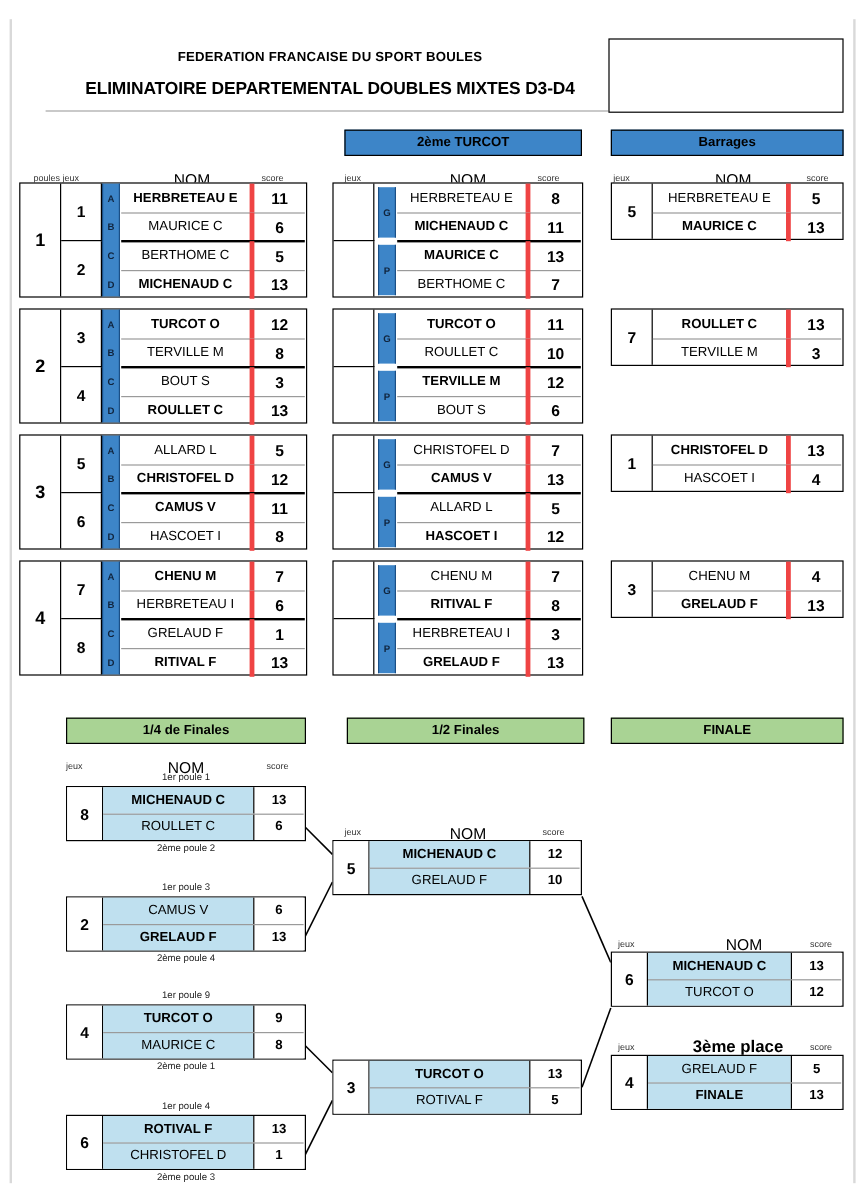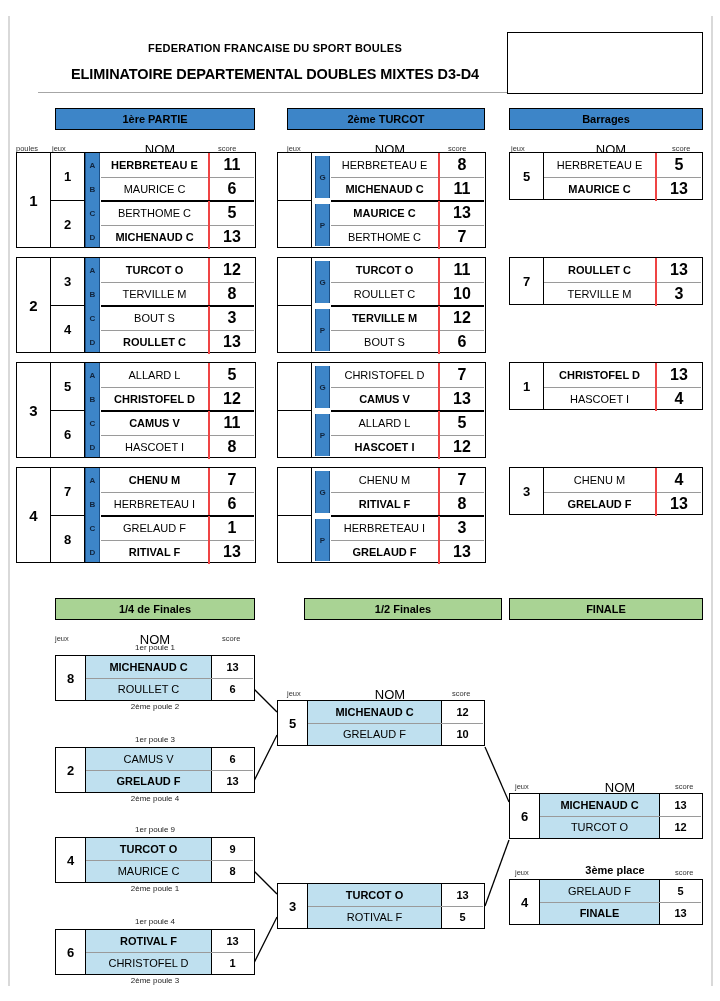--- a/index.html
+++ b/index.html
@@ -48,21 +48,21 @@
   .banner{
     position:absolute;height:22px;border:1.5px solid #000;box-sizing:border-box;
     display:flex;align-items:center;justify-content:center;
     font-size:11px;font-weight:bold;
   }
   .banner.blue{background:#3d85c8;}
   .banner.green{background:#a9d394;}
 
   
   .cap{position:absolute;font-size:7.5px;color:#333;}
-  .cap.c{text-align:left;}
+  .cap.c{text-align:right;}
   .cap-nom{position:absolute;font-size:13px;text-align:center;}
 
   
   .pblock{position:absolute;border:1.6px solid #000;box-sizing:border-box;background:#fff;}
   .pcell-poule{
     position:absolute;left:0;top:0;width:34px;height:100%;
     border-right:1.6px solid #000;box-sizing:border-box;
     display:flex;align-items:center;justify-content:center;
     font-size:15px;font-weight:bold;
   }
@@ -84,22 +84,22 @@
   }
   .nrow{
     position:absolute;height:24px;box-sizing:border-box;
     display:flex;align-items:center;
   }
   .nname{
     flex:1;text-align:center;font-size:11px;
     display:flex;align-items:center;justify-content:center;height:100%;
   }
   .nscore{
-    width:46px;text-align:center;font-size:16px;font-weight:bold;
-    border-left:2px solid #ef4444;box-sizing:border-box;
+    width:46px;text-align:center;font-size:13px;font-weight:bold;
+    border-left:4px solid #ef4444;box-sizing:border-box;
     display:flex;align-items:center;justify-content:center;height:100%;
   }
   .win{font-weight:bold;}
   .sep-thin{position:absolute;height:1px;background:#9a9a9a;}
   .sep-thick{position:absolute;height:1.6px;background:#000;}
 
   
   .mbox{position:absolute;border:1.6px solid #000;box-sizing:border-box;background:#fff;}
   .mjeux{
     position:absolute;left:0;top:0;width:30px;height:100%;
@@ -115,38 +115,37 @@
     flex:1;background:#bfe0ef;height:100%;
     display:flex;align-items:center;justify-content:center;
     font-size:11px;
   }
   .mscore{
     width:42px;height:100%;border-left:1.6px solid #000;box-sizing:border-box;
     display:flex;align-items:center;justify-content:center;
     font-size:11px;font-weight:bold;background:#fff;
   }
   .mnote{position:absolute;font-size:8px;text-align:center;color:#222;}
-  .mtitle{position:absolute;font-size:11px;font-weight:bold;text-align:center;}
+  .mtitle{position:absolute;font-size:14px;font-weight:bold;text-align:center;}
 
   svg.conn{position:absolute;left:0;top:0;width:720px;height:1001px;pointer-events:none;}
 </style>
 </head>
 <body>
 
 <div class="page">
 
   <div class="sheet-left"></div>
   <div class="sheet-right"></div>
 
   <div class="hdr-fed">FEDERATION FRANCAISE DU SPORT BOULES</div>
   <div class="hdr-title">ELIMINATOIRE DEPARTEMENTAL DOUBLES MIXTES D3-D4</div>
   <div class="hdr-rule"></div>
   <div class="hdr-box"></div>
 
-  <div class="banner blue" style="left:55px;top:108px;width:200px;">1ère PARTIE</div>
   <div class="banner blue" style="left:287px;top:108px;width:198px;">2ème TURCOT</div>
   <div class="banner blue" style="left:509px;top:108px;width:194px;">Barrages</div>
 
   <div class="cap c" style="left:16px;top:144px;width:34px;">poules</div>
   <div class="cap" style="left:52px;top:144px;">jeux</div>
   <div class="cap-nom" style="left:100px;top:142px;width:120px;">NOM</div>
   <div class="cap" style="left:218px;top:144px;">score</div>
 
   <div class="cap" style="left:287px;top:144px;">jeux</div>
   <div class="cap-nom" style="left:330px;top:142px;width:120px;">NOM</div>
@@ -434,21 +433,21 @@
       <div class="nscore">4</div>
       </div>
     <div class="sep-thin" style="left:34px;top:24px;width:157px;"></div>
     <div class="nrow" style="left:34px;top:24px;width:157px;">
       <div class="nname win">GRELAUD F</div>
       <div class="nscore">13</div>
       </div>
   </div>
 
   <div class="banner green" style="left:55px;top:598px;width:200px;">1/4 de Finales</div>
-  <div class="banner green" style="left:304px;top:598px;width:198px;">1/2 Finales</div>
+  <div class="banner green" style="left:289px;top:598px;width:198px;">1/2 Finales</div>
   <div class="banner green" style="left:509px;top:598px;width:194px;">FINALE</div>
 
   <svg class="conn" viewBox="0 0 720 1001">
 
     <path d="M254,689 L277,712" stroke="#000" stroke-width="1.3" fill="none"></path>
 
     <path d="M254,781 L277,735" stroke="#000" stroke-width="1.3" fill="none"></path>
 
     <path d="M254,871 L277,894" stroke="#000" stroke-width="1.3" fill="none"></path>
 

